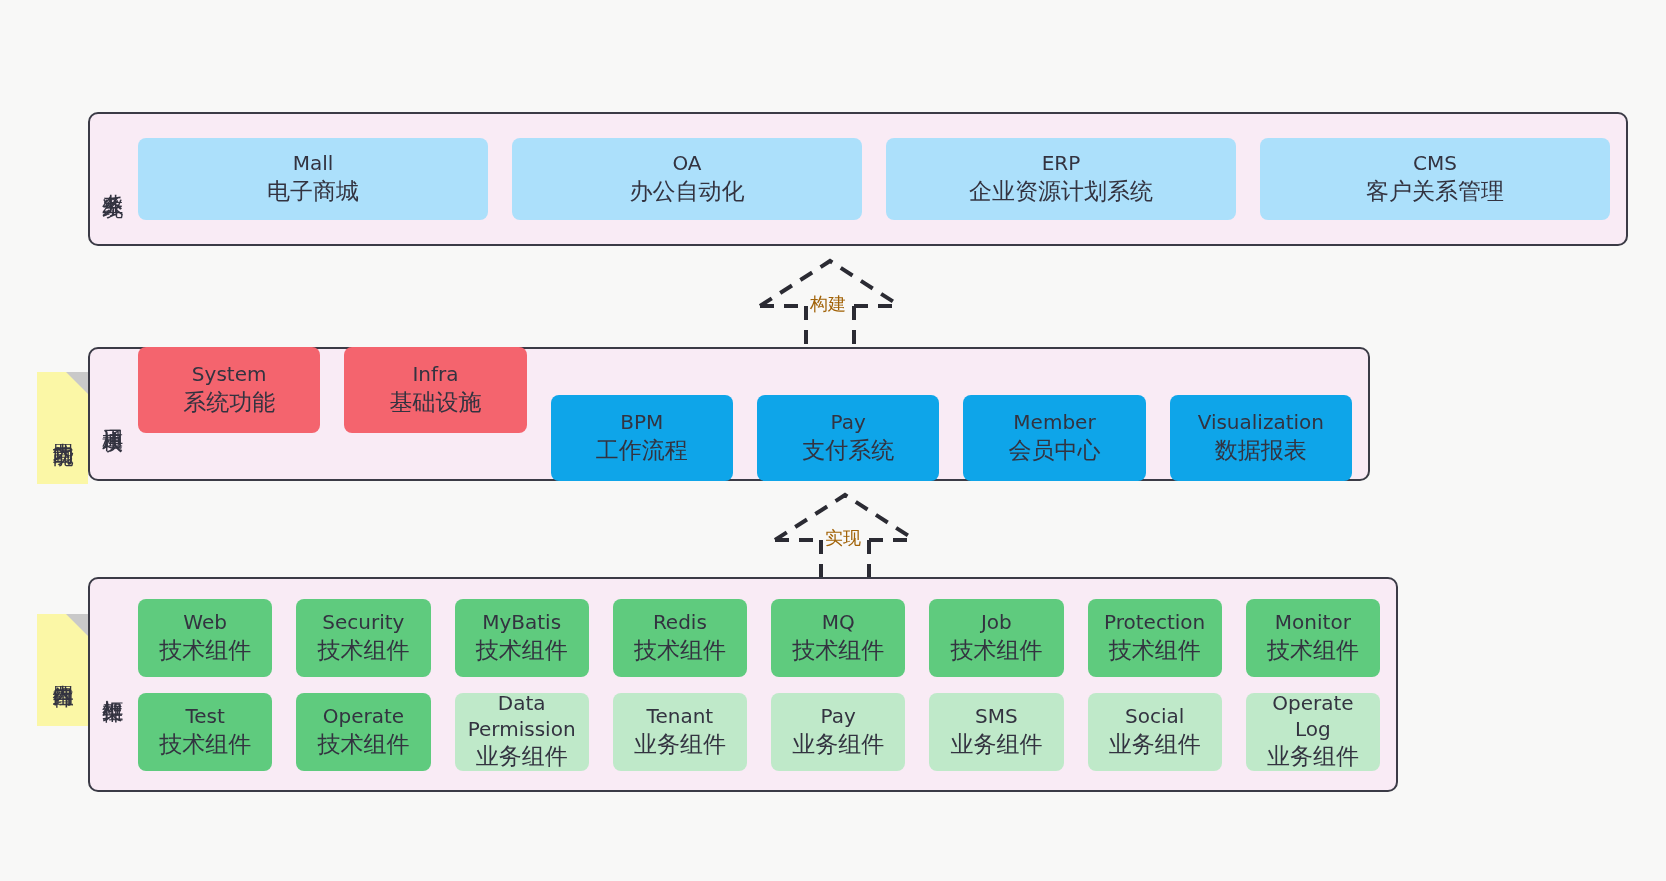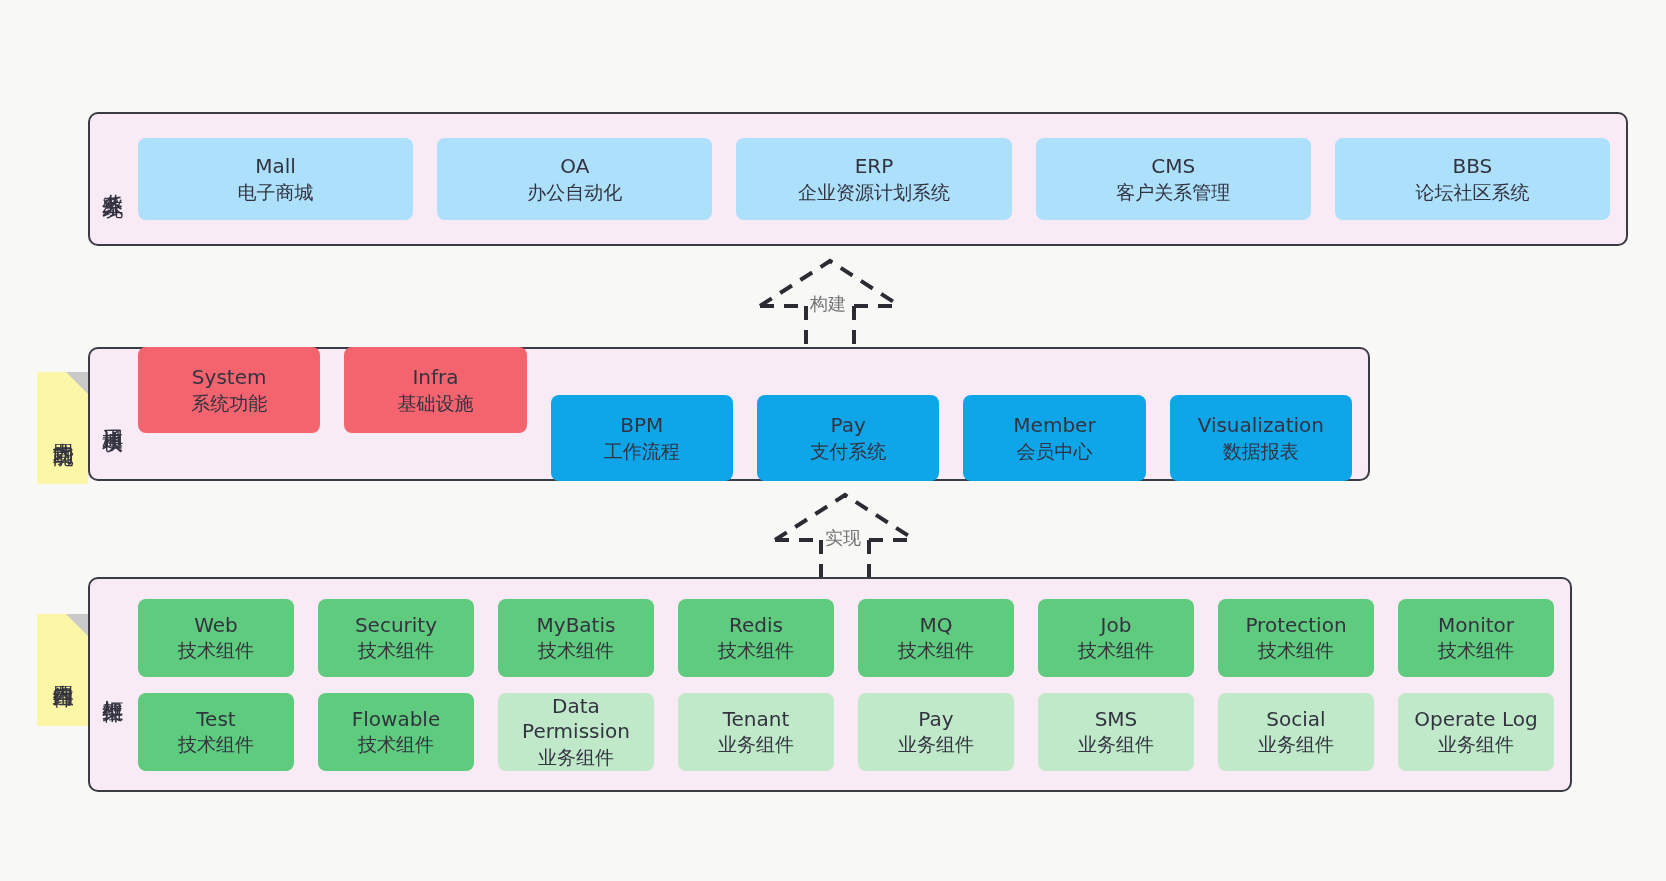--- a/index.html
+++ b/index.html
@@ -68,21 +68,21 @@
     border-radius: 8px;
     display: flex;
     flex-direction: column;
     align-items: center;
     justify-content: center;
     text-align: center;
     line-height: 1.28;
     padding: 4px 6px;
   }
   .card .t1 { font-size: 20px; }
-  .card .t2 { font-size: 19px; }
+  .card .t2 { font-size: 23px; }
 
   .card.blue  { background: #ace0fb; height: 82px; }
   .card.red   { background: #f4646e; height: 86px; }
   .card.pink  { background: #0ea5e9; height: 86px; margin-top: 48px; }
   .card.green { background: #5fcb7e; height: 78px; }
   .card.lightgreen { background: #bfe9c9; height: 78px; }
 
   
   .note {
     position: absolute;
@@ -110,21 +110,21 @@
     border-top: 22px solid #c9c9c9;
   }
 
   
   .arrow {
     position: absolute;
   }
   .arrow-label {
     position: absolute;
     font-size: 18px;
-    color: #737373;
+    color: #a16207;
     background: transparent;
     white-space: nowrap;
   }
 </style>
 </head>
 <body>
 
 <div id="canvas">
 
   <div class="layer" id="layer-business" style="left:88px; top:112px; width:1540px; height:134px;">
@@ -139,24 +139,20 @@
           <span class="t1">OA</span>
           <span class="t2">办公自动化</span>
         </div>
         <div class="card blue">
           <span class="t1">ERP</span>
           <span class="t2">企业资源计划系统</span>
         </div>
         <div class="card blue">
           <span class="t1">CMS</span>
           <span class="t2">客户关系管理</span>
-        </div>
-        <div class="card blue">
-          <span class="t1">BBS</span>
-          <span class="t2">论坛社区系统</span>
         </div>
       </div>
     </div>
   </div>
 
   <div class="arrow" style="left:750px; top:256px; width:160px; height:90px;">
     <svg width="160" height="90" viewBox="0 0 160 90">
       <path d="M 10 50 L 80 5 L 150 50" fill="none" stroke="#2b2b33" stroke-width="4" stroke-dasharray="14,10" stroke-linecap="butt"></path>
       <path d="M 10 50 L 56 50 M 56 50 L 56 88 M 104 50 L 150 50 M 104 50 L 104 88" fill="none" stroke="#2b2b33" stroke-width="4" stroke-dasharray="14,10" stroke-linecap="butt"></path>
     </svg>
@@ -206,21 +202,21 @@
       <path d="M 10 50 L 56 50 M 56 50 L 56 88 M 104 50 L 150 50 M 104 50 L 104 88" fill="none" stroke="#2b2b33" stroke-width="4" stroke-dasharray="14,10" stroke-linecap="butt"></path>
     </svg>
   </div>
   <div class="arrow-label" style="left:825px; top:526px;">实现</div>
 
   <div class="note" style="left:37px; top:614px; width:51px; height:112px;">
     <span class="fold"></span>
     <span>内置组件</span>
   </div>
 
-  <div class="layer" id="layer-framework" style="left:88px; top:577px; width:1484px; height:215px;">
+  <div class="layer" id="layer-framework" style="left:88px; top:577px; width:1310px; height:215px;">
     <div class="layer-label">框架组件</div>
     <div class="layer-body">
 
       <div class="row">
         <div class="card green">
           <span class="t1">Web</span>
           <span class="t2">技术组件</span>
         </div>
         <div class="card green">
           <span class="t1">Security</span>
@@ -251,21 +247,21 @@
           <span class="t2">技术组件</span>
         </div>
       </div>
 
       <div class="row">
         <div class="card green">
           <span class="t1">Test</span>
           <span class="t2">技术组件</span>
         </div>
         <div class="card green">
-          <span class="t1">Flowable</span>
+          <span class="t1">Operate</span>
           <span class="t2">技术组件</span>
         </div>
         <div class="card lightgreen">
           <span class="t1">Data Permission</span>
           <span class="t2">业务组件</span>
         </div>
         <div class="card lightgreen">
           <span class="t1">Tenant</span>
           <span class="t2">业务组件</span>
         </div>

